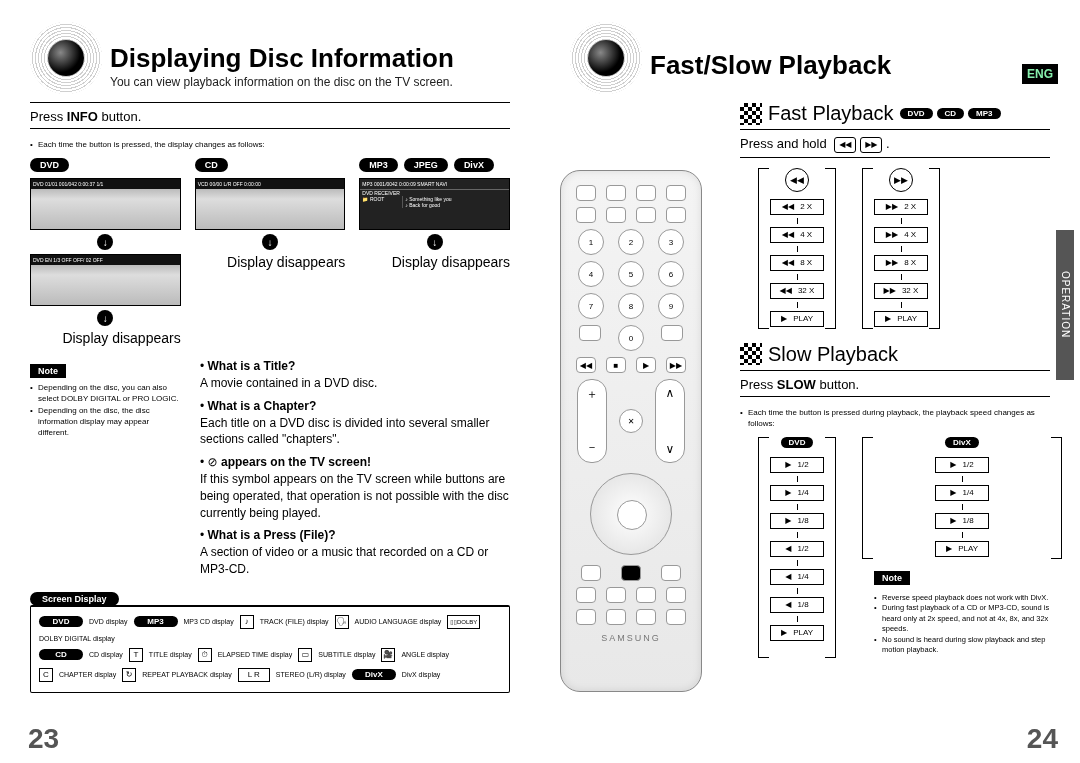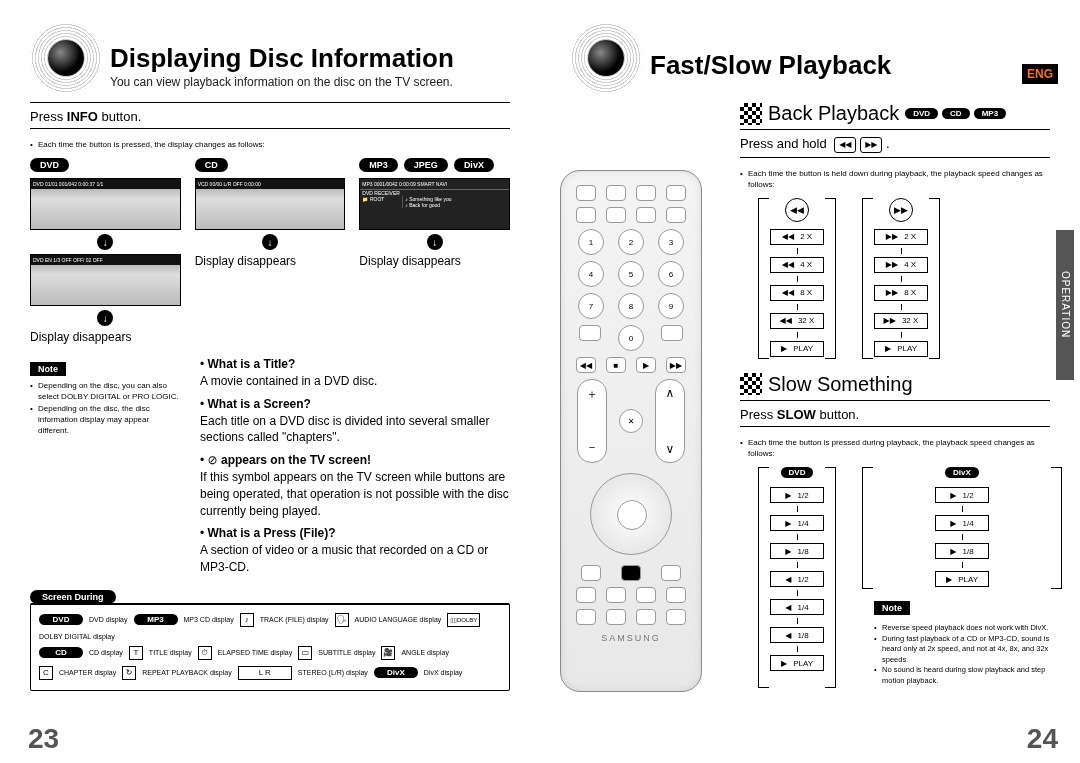--- a/index.html
+++ b/index.html
@@ -1,18 +1,18 @@
 <!DOCTYPE html>
 <html><head>
 <meta charset="utf-8">
 <style>
   html,body{margin:0;padding:0;background:#fff;font-family:Arial,Helvetica,sans-serif;color:#000;font-size:10px}
   .spread{width:1080px;height:763px;position:relative;display:flex}
   .page{width:540px;height:763px;position:relative;padding:28px 30px 20px 30px;box-sizing:border-box}
-  .lang-badge{position:absolute;top:64px;right:22px;background:#000;color:#f97316;font-size:12px;font-weight:bold;padding:3px 5px}
+  .lang-badge{position:absolute;top:64px;right:22px;background:#000;color:#86efac;font-size:12px;font-weight:bold;padding:3px 5px}
   .op-tab{position:absolute;right:6px;top:230px;width:18px;height:150px;background:#555;color:#fff;font-size:10px;letter-spacing:1px;writing-mode:vertical-rl;text-align:center;display:flex;align-items:center;justify-content:center}
   .header{display:flex;align-items:center;gap:8px;margin-bottom:8px}
   .header-icon{width:72px;height:72px;border-radius:50%;position:relative;flex:0 0 72px;margin-top:-6px}
   .header-icon::before{content:"";position:absolute;inset:0;border-radius:50%;background:repeating-radial-gradient(circle,#bbb 0 1px,#fff 1px 3px);opacity:.7}
   .header-icon::after{content:"";position:absolute;left:18px;top:18px;width:36px;height:36px;border-radius:50%;background:radial-gradient(circle at 35% 35%,#888,#000 60%)}
   h1{font-size:26px;font-weight:bold;margin:12px 0 4px 0;line-height:1}
   .header-sub{font-size:12px;color:#222;margin-top:2px}
   .hr{height:1px;background:#000;margin:4px 0 2px 0}
   .sub-hr{height:1px;background:#000;margin-bottom:10px}
   .instruction{font-size:13px;font-weight:normal;margin:6px 0 4px 0}
@@ -24,21 +24,21 @@
   .pill{display:inline-block;background:#000;color:#fff;font-size:9px;font-weight:bold;border-radius:10px;padding:2px 10px}
   .pill-sm{display:inline-block;background:#000;color:#fff;font-size:8px;font-weight:bold;border-radius:9px;padding:1px 8px}
 
   .three-col{display:flex;gap:14px}
   .col{flex:1}
   .pill-row{display:flex;gap:6px;margin-bottom:6px}
   .scr{height:50px;border:1px solid #000;background:linear-gradient(#999,#ddd 40%,#bbb);position:relative;margin-bottom:2px}
   .scr-bar{position:absolute;top:0;left:0;right:0;height:10px;background:#111;color:#fff;font-size:5px;padding:0 2px;display:flex;align-items:center;gap:6px;box-sizing:border-box}
   .scr-bar span{white-space:nowrap}
   .arrowcirc{width:16px;height:16px;border-radius:50%;background:#000;color:#fff;display:flex;align-items:center;justify-content:center;font-size:10px;margin:4px auto}
-  .disp-gone{font-size:12px;text-align:left}
+  .disp-gone{font-size:14px;text-align:right}
 
   .note{display:inline-block;background:#000;color:#fff;font-size:9px;font-weight:bold;padding:2px 8px;margin:8px 0 4px 0}
   .defs{font-size:12px;line-height:1.4}
   .defs .t{font-weight:bold}
   .defs p{margin:2px 0 6px 0}
 
   .screen-disp-label{display:inline-block;background:#000;color:#fff;font-size:9px;font-weight:bold;border-radius:10px;padding:2px 12px;margin-top:8px}
   .sd-box{border:1px solid #000;border-top:2px solid #000;border-radius:2px;padding:8px 8px 4px 8px;margin-top:-1px}
   .sd-row{display:flex;align-items:center;gap:6px;flex-wrap:wrap;margin-bottom:6px}
   .sd-row .pill-sm{min-width:28px;text-align:center}
@@ -169,27 +169,27 @@
     <div style="display:flex;gap:20px;margin-top:10px">
       <div style="flex:0 0 150px">
         <div class="note">Note</div>
         <ul class="bullets">
           <li>Depending on the disc, you can also select DOLBY DIGITAL or PRO LOGIC.</li>
           <li>Depending on the disc, the disc information display may appear different.</li>
         </ul>
       </div>
       <div class="defs" style="flex:1">
         <p>• <span class="t">What is a Title?</span><br><span>A movie contained in a DVD disc.</span></p>
-        <p>• <span class="t">What is a Screen?</span><br><span>Each title on a DVD disc is divided into several smaller sections called "chapters".</span></p>
+        <p>• <span class="t">What is a Chapter?</span><br><span>Each title on a DVD disc is divided into several smaller sections called "chapters".</span></p>
         <p>• <span>⊘</span> <span class="t">appears on the TV screen!</span><br><span>If this symbol appears on the TV screen while buttons are being operated, that operation is not possible with the disc currently being played.</span></p>
         <p>• <span class="t">What is a Press (File)?</span><br><span>A section of video or a music that recorded on a CD or MP3-CD.</span></p>
       </div>
     </div>
 
-    <span class="screen-disp-label">Screen During</span>
+    <span class="screen-disp-label">Screen Display</span>
     <div class="sd-box">
       <div class="sd-row">
         <span class="pill-sm">DVD</span>
           <span class="sd-item">DVD display</span>
         <span class="pill-sm">MP3</span>
           <span class="sd-item">MP3 CD display</span>
         <span class="sd-ico">♪</span>
           <span class="sd-item">TRACK (FILE) display</span>
         <span class="sd-ico">🗣</span>
           <span class="sd-item">AUDIO LANGUAGE display</span>
@@ -206,21 +206,21 @@
         <span class="sd-ico">▭</span>
           <span class="sd-item">SUBTITLE display</span>
         <span class="sd-ico">🎥</span>
           <span class="sd-item">ANGLE display</span>
       </div>
       <div class="sd-row">
         <span class="sd-ico">C</span>
           <span class="sd-item">CHAPTER display</span>
         <span class="sd-ico">↻</span>
           <span class="sd-item">REPEAT PLAYBACK display</span>
-        <span class="sd-ico" style="width:auto;padding:0 20px">L R</span>
+        <span class="sd-ico" style="width:auto;padding:0 9px">L R</span>
           <span class="sd-item">STEREO (L/R) display</span>
         <span class="pill-sm">DivX</span>
           <span class="sd-item">DivX display</span>
       </div>
     </div>
 
     <div class="pagenum l">23</div>
   </div>
 
   <div class="page">
@@ -231,39 +231,36 @@
       <div class="header-icon"></div>
       <div>
         <h1>Fast/Slow Playback</h1>
       </div>
     </div>
 
     <div class="right-sections">
 
       <h2>
         <span class="checker"></span>
-        <span>Back Playback</span>
+        <span>Fast Playback</span>
         <span class="badge-row">
           <span class="pill-sm">DVD</span>
           <span class="pill-sm">CD</span>
           <span class="pill-sm">MP3</span>
         </span>
       </h2>
       <div class="hr"></div>
       <div class="instruction">
         <span>Press and hold </span>
         <span class="ffrw">
           <span class="seekbtn">◀◀</span>
           <span class="seekbtn">▶▶</span>
         </span> .
       </div>
       <div class="sub-hr"></div>
-      <ul class="bullets">
-          <li>Each time the button is held down during playback, the playback speed changes as follows:</li>
-        </ul>
 
       <div class="rate-diagram">
         <div class="rate-wrap">
           <div class="rate-side l"></div>
             <div class="rate-side r"></div>
           <div class="rate-col">
             <div class="rate-head">◀◀</div>
             <div class="rate-step">
                 <span>◀◀</span>
                 <span>2 X</span>
@@ -318,21 +315,21 @@
             <div class="rate-step play">
                 <span>▶</span>
                 <span>PLAY</span>
               </div>
           </div>
         </div>
       </div>
 
       <h2 style="margin-top:16px">
         <span class="checker"></span>
-        <span>Slow Something</span>
+        <span>Slow Playback</span>
       </h2>
       <div class="hr"></div>
       <div class="instruction">
         <span>Press  </span><b>SLOW</b><span> button.</span>
       </div>
       <div class="sub-hr"></div>
       <ul class="bullets">
           <li>Each time the button is pressed during playback, the playback speed changes as follows:</li>
         </ul>
 

